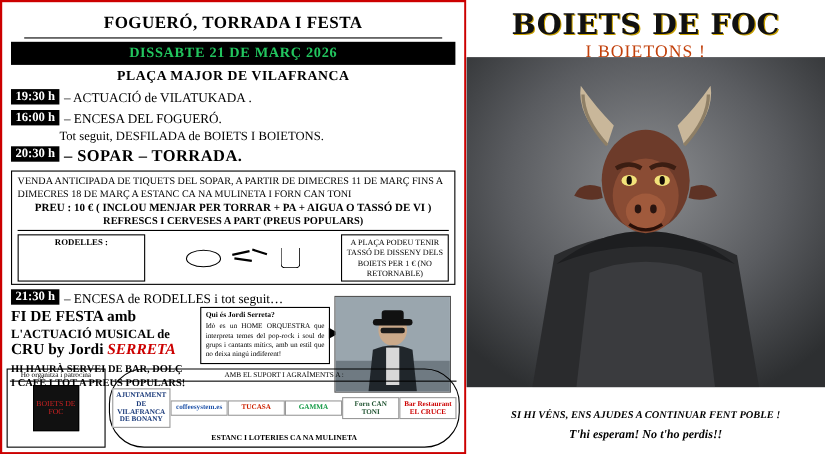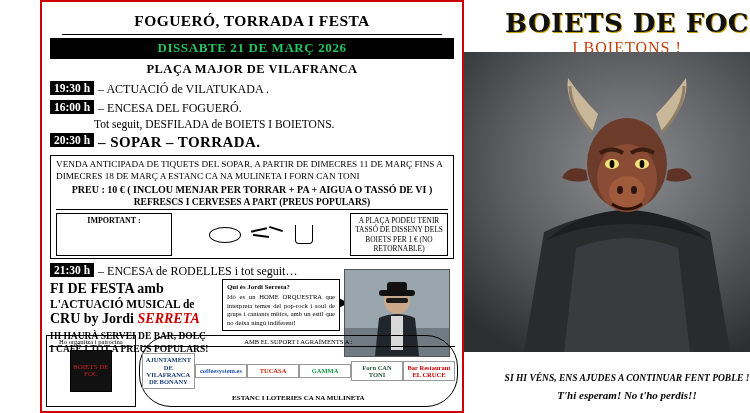--- a/index.html
+++ b/index.html
@@ -6,21 +6,20 @@
   body{
     width:750px;height:413px;
     background:#ffffff;
     font-family:"Liberation Serif", serif;
     overflow:hidden;
   }
   .poster{
     position:relative;
     width:676px;height:413px;
     box-sizing:border-box;
-    margin-left:40px;
   }
   
   .left{
     position:absolute;left:0;top:0;width:424px;height:413px;
     background:#ffffff;
     box-sizing:border-box;
     border:2px solid #cc0000;
     padding:4px 6px;
   }
   .title-main{
@@ -276,21 +275,21 @@
       <span class="rowtext big">–  SOPAR – TORRADA.</span>
     </div>
 
     <div class="ticketbox">
       <div class="tb-line">VENDA ANTICIPADA DE TIQUETS DEL SOPAR, A PARTIR DE DIMECRES 11 DE MARÇ  FINS A</div>
       <div class="tb-line">DIMECRES 18 DE MARÇ  A  ESTANC  CA NA MULINETA  I  FORN CAN TONI</div>
       <div class="tb-price">PREU : 10 € ( INCLOU MENJAR PER TORRAR + PA + AIGUA O TASSÓ DE VI )</div>
       <div class="tb-refresc">REFRESCS I CERVESES A PART  (PREUS POPULARS)</div>
       <div class="tb-bottom">
         <div class="tb-important">
-          <div>IMPORTANT :</div>
+          <div>RODELLES :</div>
         </div>
         <div class="tb-icons">
           <span class="ico-plate"></span>
           <span class="ico-cutlery">
             <i style="left:0;top:2px;width:16px;height:2px;transform:rotate(-12deg);"></i>
             <i style="left:2px;top:8px;width:16px;height:2px;transform:rotate(8deg);"></i>
             <i style="left:18px;top:1px;width:14px;height:2px;transform:rotate(18deg);"></i>
           </span>
           <span class="ico-glass"></span>
         </div>

